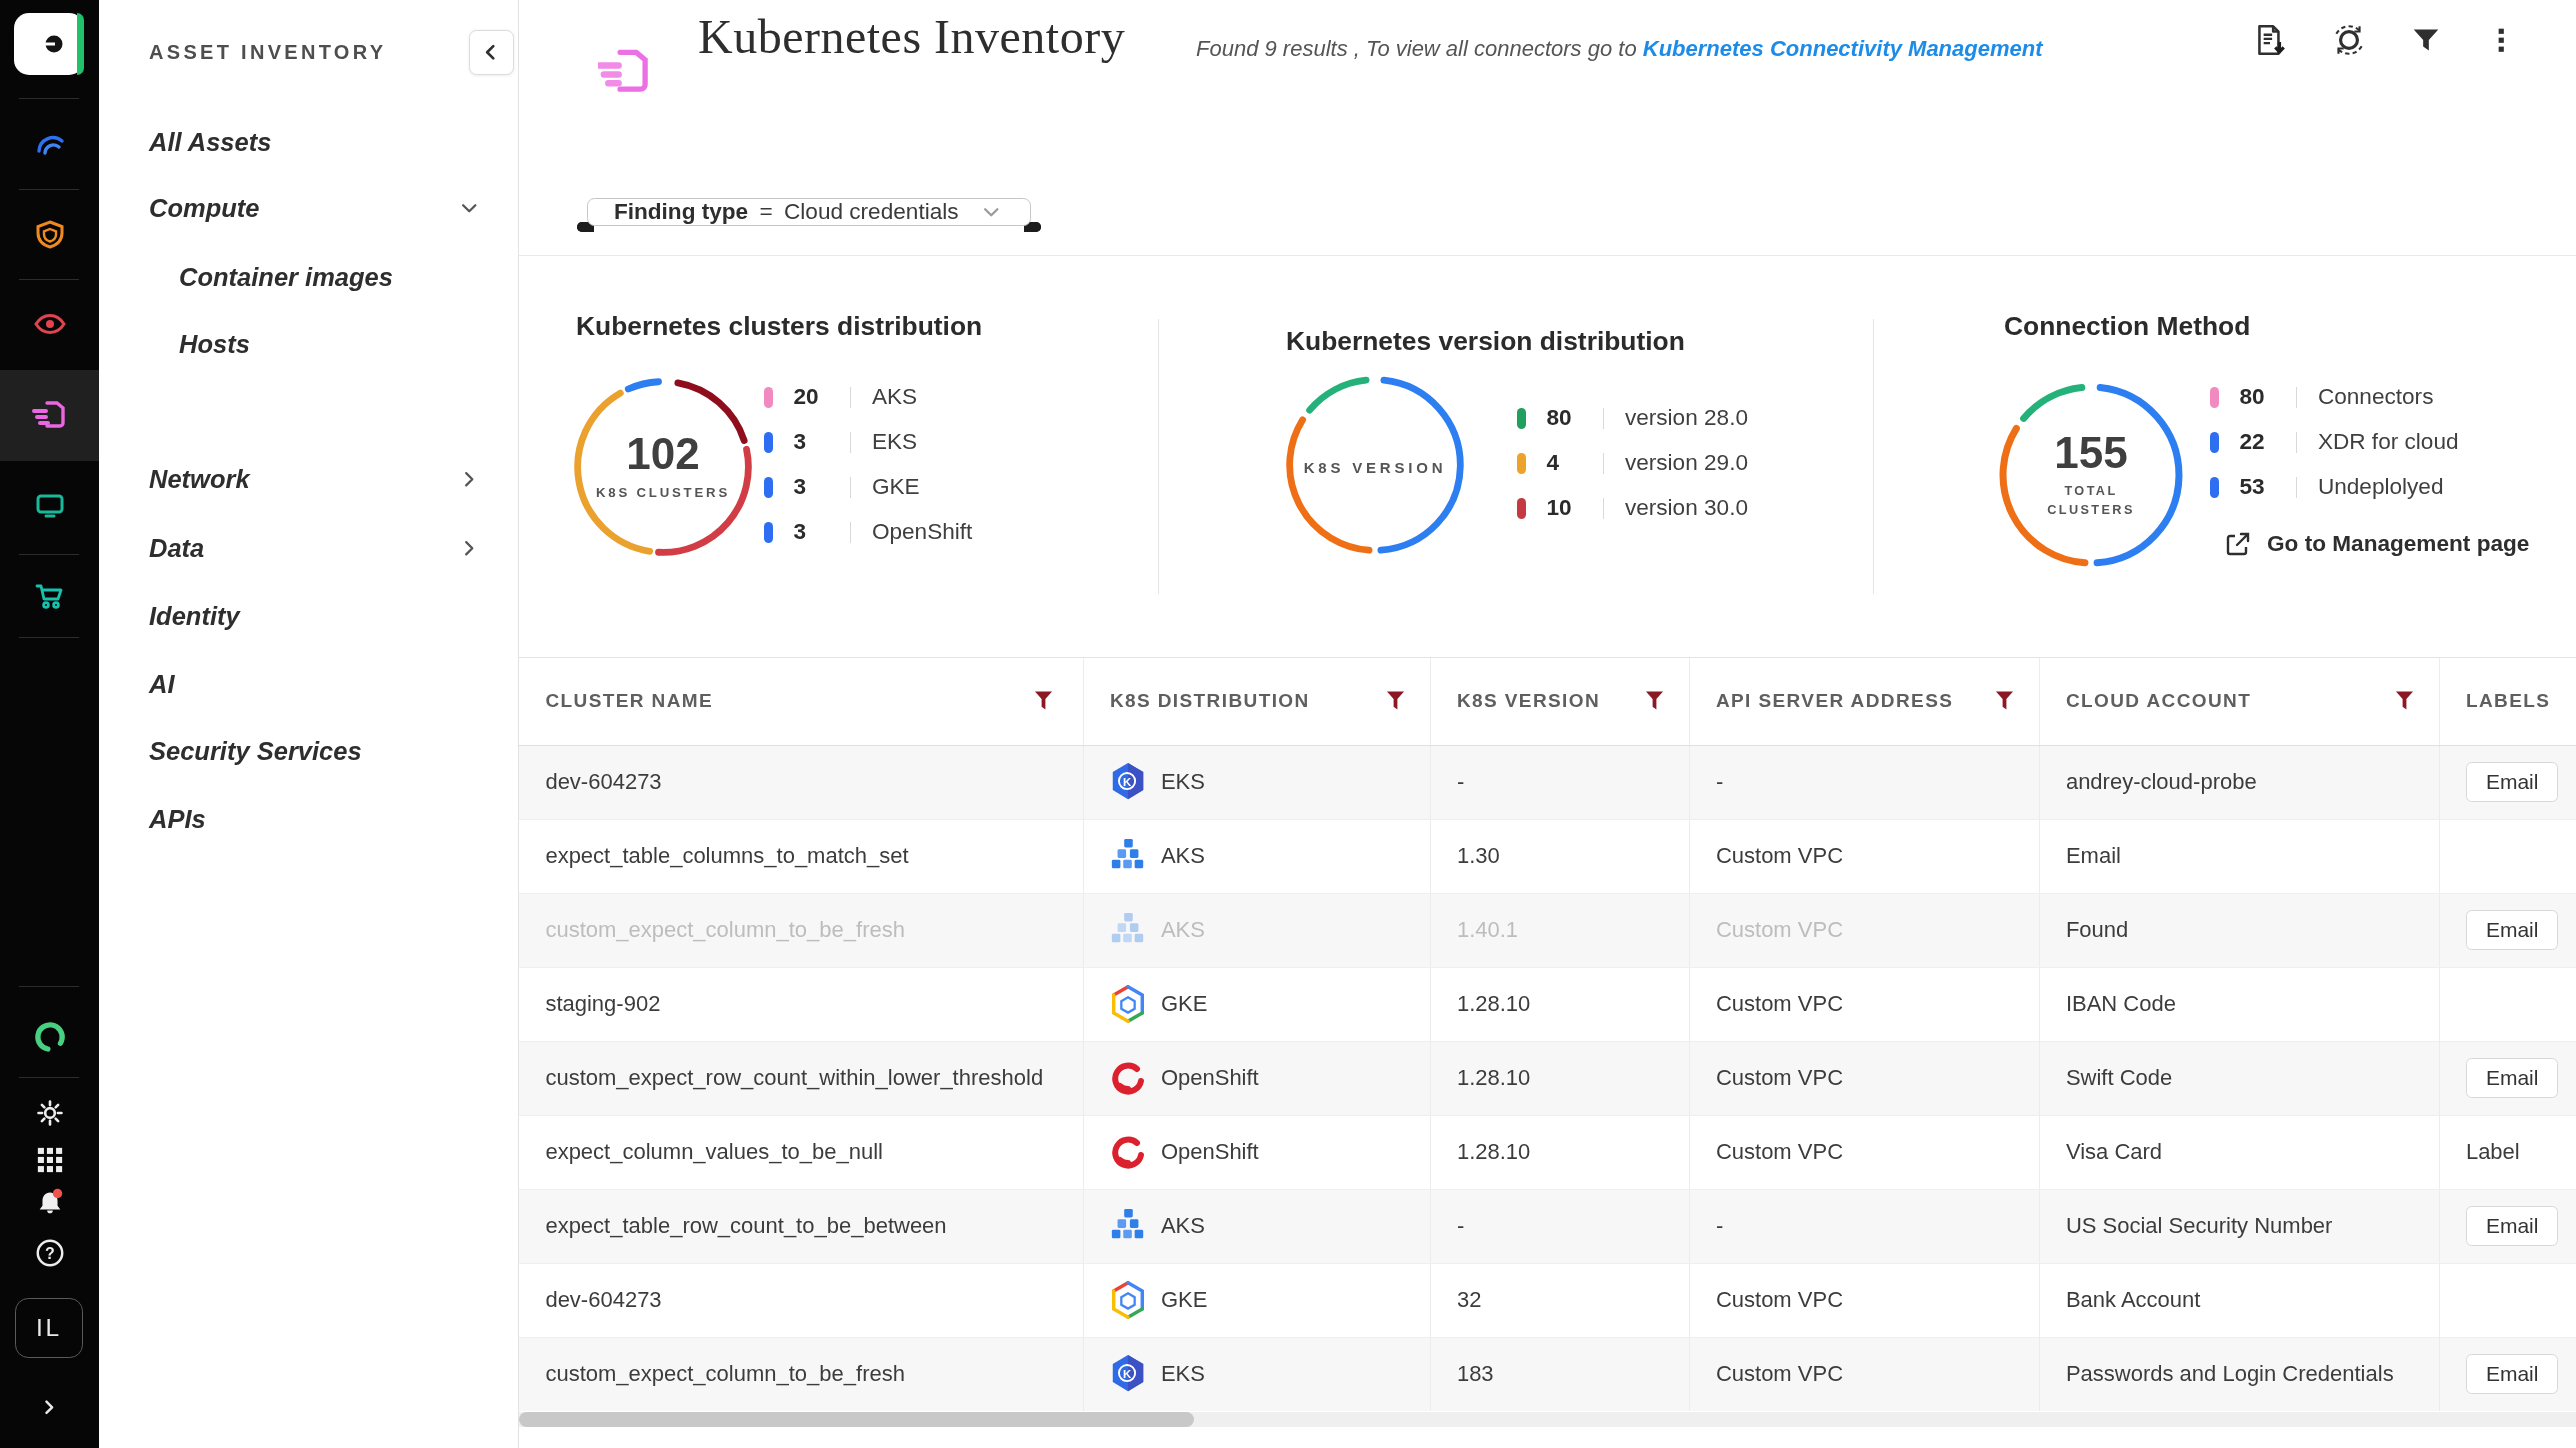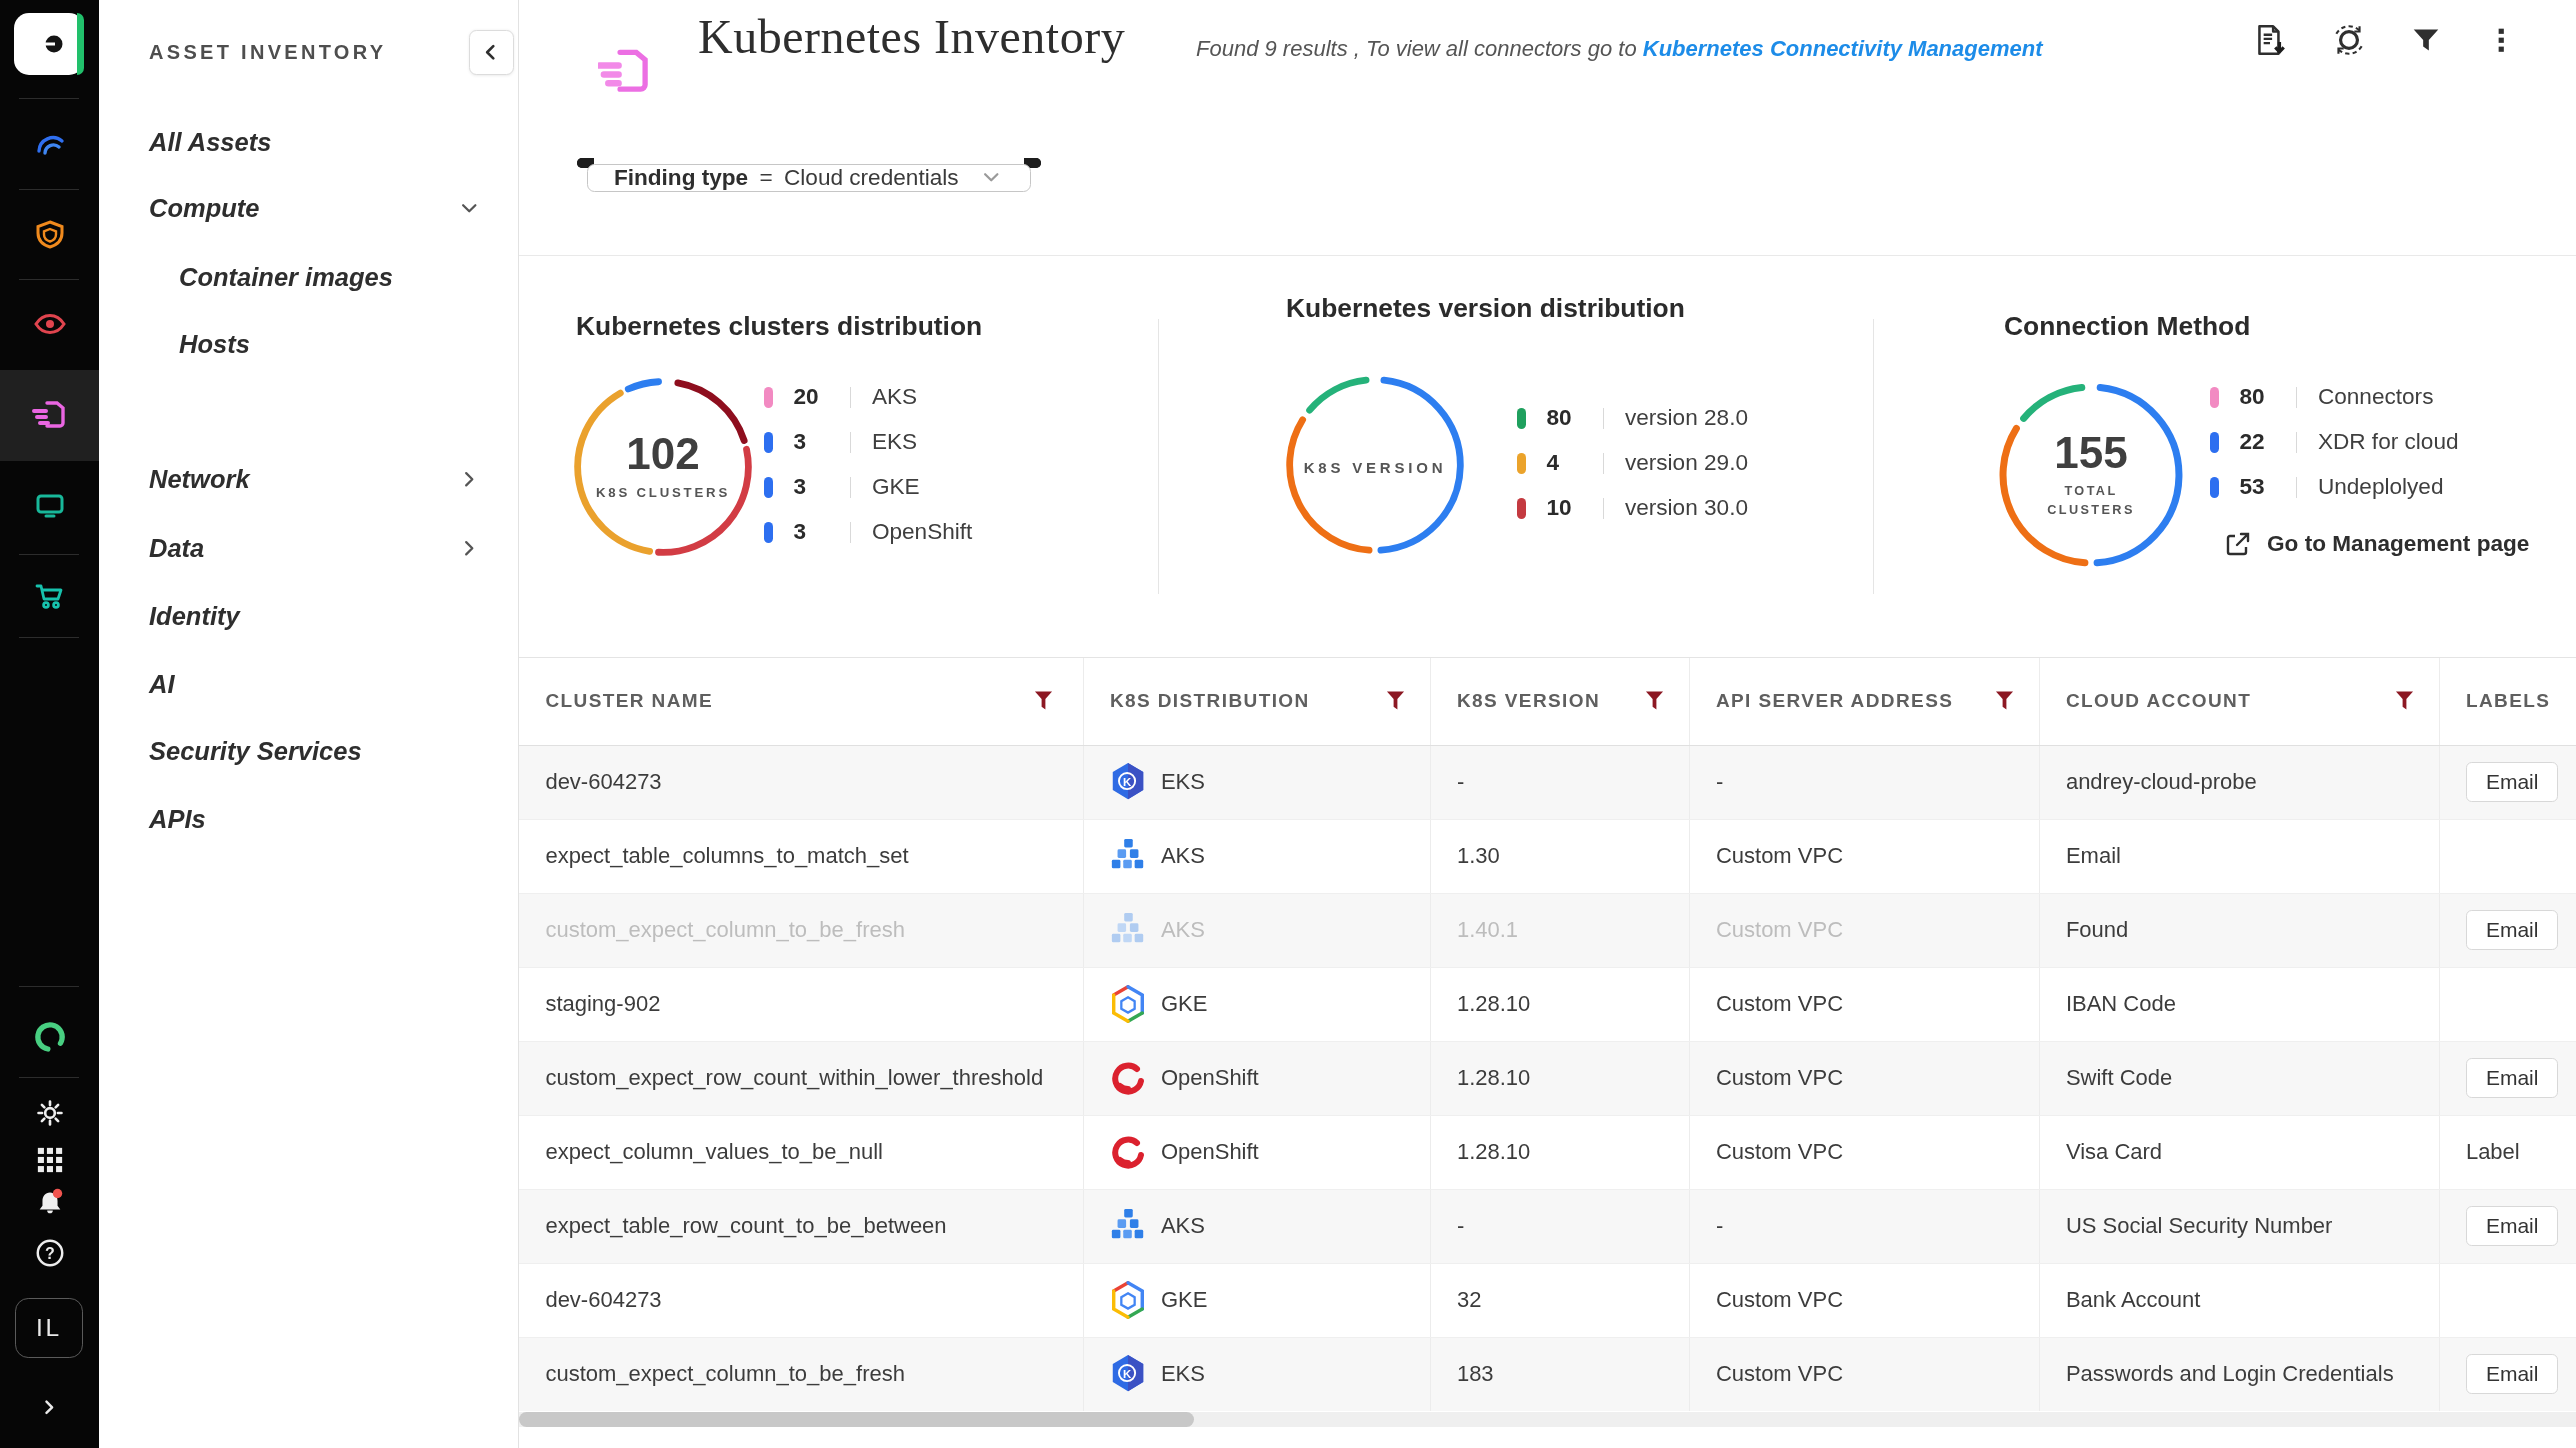--- a/index.html
+++ b/index.html
@@ -28,21 +28,21 @@
   
   .main { position:absolute; left:519px; top:0; width:2057px; height:1448px; background:#fff; }
   .hdr-icon { position:absolute; left:79px; top:7.5px; }
   .hdr-title { position:absolute; left:179px; top:9.4px; font-size:48px; font-weight:500; color:#2e2e2e; letter-spacing:0.5px;font-family:Liberation Serif, serif; }
   .hdr-sub { position:absolute; left:677px; top:36px; font-size:22px; font-style:italic; color:#555; }
   .hdr-sub a { color:#1d8ce8; text-decoration:none; font-weight:600; cursor:pointer; }
   .hdr-actions { position:absolute; right:58px; top:21px; display:flex; gap:41px; align-items:center; }
   .hdr-actions > div { cursor:pointer; display:flex; }
 
   
-  .chipwrap { position:absolute; left:58px; top:158px; height:74px; display:flex; align-items:flex-start; }
+  .chipwrap { position:absolute; left:58px; top:158px; height:74px; display:flex; align-items:flex-end; }
   .bracket { width:17px; border:5.7px solid #1d1d1d; }
   .bracket.l { border-right:none; border-radius:11.3px 0 0 11.3px; }
   .bracket.r { border-left:none; border-radius:0 11.3px 11.3px 0; }
   .chip { margin:5.7px -7.5px; background:#fff; border:1.9px solid #c6c6c6; border-radius:7.5px; display:flex; align-items:center; padding:0 26.4px; gap:11.3px; cursor:pointer; z-index:1; }
   .chip .f { font-size:22.6px; font-weight:700; color:#2e2e2e; }
   .chip .v { font-size:22.6px; color:#3a3a3a; }
   .chip .c { margin-left:9.4px; display:flex; }
 
   .hrule { position:absolute; left:0; top:255px; width:2057px; height:0.9px; background:#e9e9e9; }
 
@@ -344,21 +344,21 @@
       <div class="legend-row">
           <span class="tick" style="background:#2d6ff0"></span>
           <span class="lv">3</span>
           <span class="ldiv"></span>
           <span class="ll">OpenShift</span>
         </div>
     </div>
 
     <div class="vsep" style="left:639px"></div>
 
-    <div class="chart-title" style="left:767px;top:293px">Kubernetes version distribution</div>
+    <div class="chart-title" style="left:767px;top:326px">Kubernetes version distribution</div>
     <div class="donut" style="left:759px;top:368px">
       <svg width="194" height="194" viewBox="0 0 200 200" fill="none" stroke-linecap="round">
         <path d="M109.2,12.5 A88,88 0 0 1 106.1,187.8" stroke="#2d7ef0" stroke-width="7"></path>
         <path d="M93.9,187.8 A88,88 0 0 1 25.4,53.4" stroke="#ee6f15" stroke-width="7"></path>
         <path d="M32.6,43.4 A88,88 0 0 1 90.8,12.5" stroke="#25b27a" stroke-width="7"></path>
       </svg>
       <div class="donut-center" style="left:0;top:0;width:194px;height:194px">
         <div class="dc-lab" style="font-size:15px;letter-spacing:3.8px">K8S VERSION</div>
       </div>
     </div>

